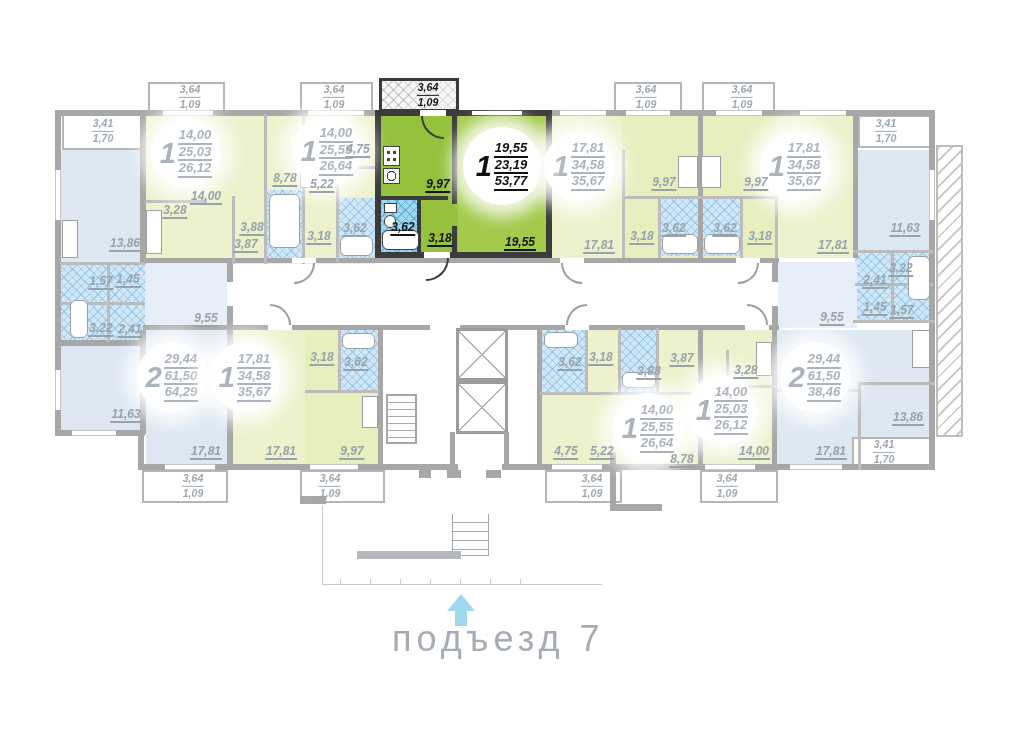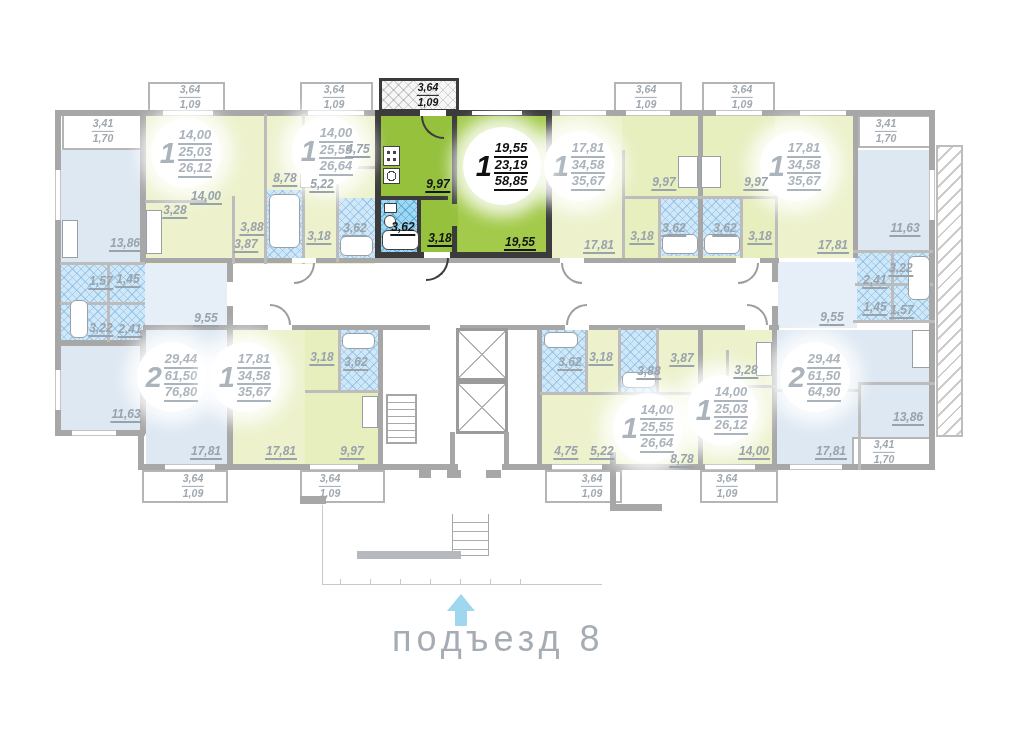--- a/index.html
+++ b/index.html
@@ -270,21 +270,21 @@
   <div class="pline" style="left:322px;top:584px;width:280px;height:1px"></div>
   <div class="pline" style="left:340px;top:579px;width:1px;height:6px"></div>
   <div class="pline" style="left:370px;top:579px;width:1px;height:6px"></div>
   <div class="pline" style="left:400px;top:579px;width:1px;height:6px"></div>
   <div class="pline" style="left:430px;top:579px;width:1px;height:6px"></div>
   <div class="pline" style="left:460px;top:579px;width:1px;height:6px"></div>
   <div class="pline" style="left:490px;top:579px;width:1px;height:6px"></div>
   <div class="pline" style="left:520px;top:579px;width:1px;height:6px"></div>
   <div class="arrowTri" style="left:447px;top:594px"></div>
   <div class="arrowStem" style="left:455px;top:611px"></div>
-  <div class="cap" style="left:392px;top:618px">подъезд 8</div>
+  <div class="cap" style="left:392px;top:618px">подъезд 7</div>
 
   <div class="lbl" style="left:125px;top:243px"><span>13,86</span></div>
   <div class="lbl" style="left:206px;top:196px"><span>14,00</span></div>
   <div class="lbl" style="left:175px;top:210px"><span>3,28</span></div>
   <div class="lbl" style="left:285px;top:178px"><span>8,78</span></div>
   <div class="lbl" style="left:358px;top:149px"><span>4,75</span></div>
   <div class="lbl" style="left:322px;top:184px"><span>5,22</span></div>
   <div class="lbl" style="left:252px;top:227px"><span>3,88</span></div>
   <div class="lbl" style="left:246px;top:244px"><span>3,87</span></div>
   <div class="lbl" style="left:319px;top:236px"><span>3,18</span></div>
@@ -393,21 +393,21 @@
         <span>14,00</span>
         <span>25,55</span>
         <span>26,64</span>
       </span>
     </div>
   <div class="badge hl" style="left:502px;top:166px">
       <span class="n">1</span>
       <span class="v">
         <span>19,55</span>
         <span>23,19</span>
-        <span>58,85</span>
+        <span>53,77</span>
       </span>
     </div>
   <div class="badge" style="left:579px;top:166px">
       <span class="n">1</span>
       <span class="v">
         <span>17,81</span>
         <span>34,58</span>
         <span>35,67</span>
       </span>
     </div>
@@ -417,21 +417,21 @@
         <span>17,81</span>
         <span>34,58</span>
         <span>35,67</span>
       </span>
     </div>
   <div class="badge" style="left:172px;top:377px">
       <span class="n">2</span>
       <span class="v">
         <span>29,44</span>
         <span>61,50</span>
-        <span>76,80</span>
+        <span>64,29</span>
       </span>
     </div>
   <div class="badge" style="left:245px;top:377px">
       <span class="n">1</span>
       <span class="v">
         <span>17,81</span>
         <span>34,58</span>
         <span>35,67</span>
       </span>
     </div>
@@ -449,17 +449,17 @@
         <span>14,00</span>
         <span>25,03</span>
         <span>26,12</span>
       </span>
     </div>
   <div class="badge" style="left:815px;top:377px">
       <span class="n">2</span>
       <span class="v">
         <span>29,44</span>
         <span>61,50</span>
-        <span>64,90</span>
+        <span>38,46</span>
       </span>
     </div>
 
 </div>
 
 </body></html>

